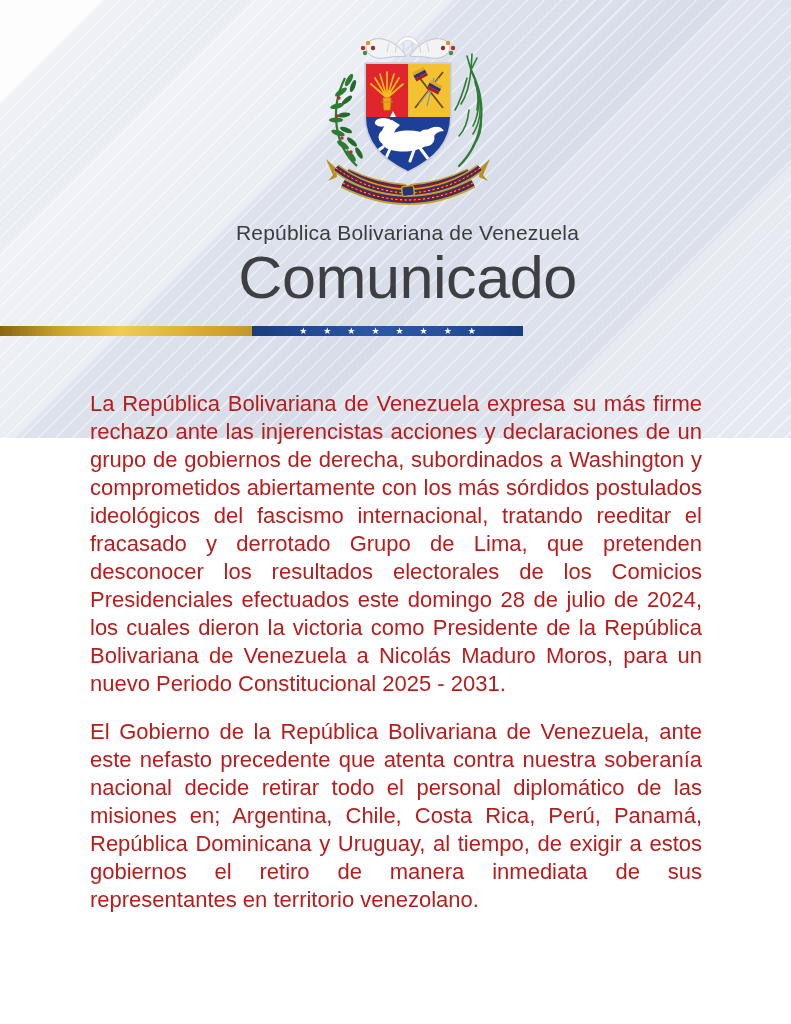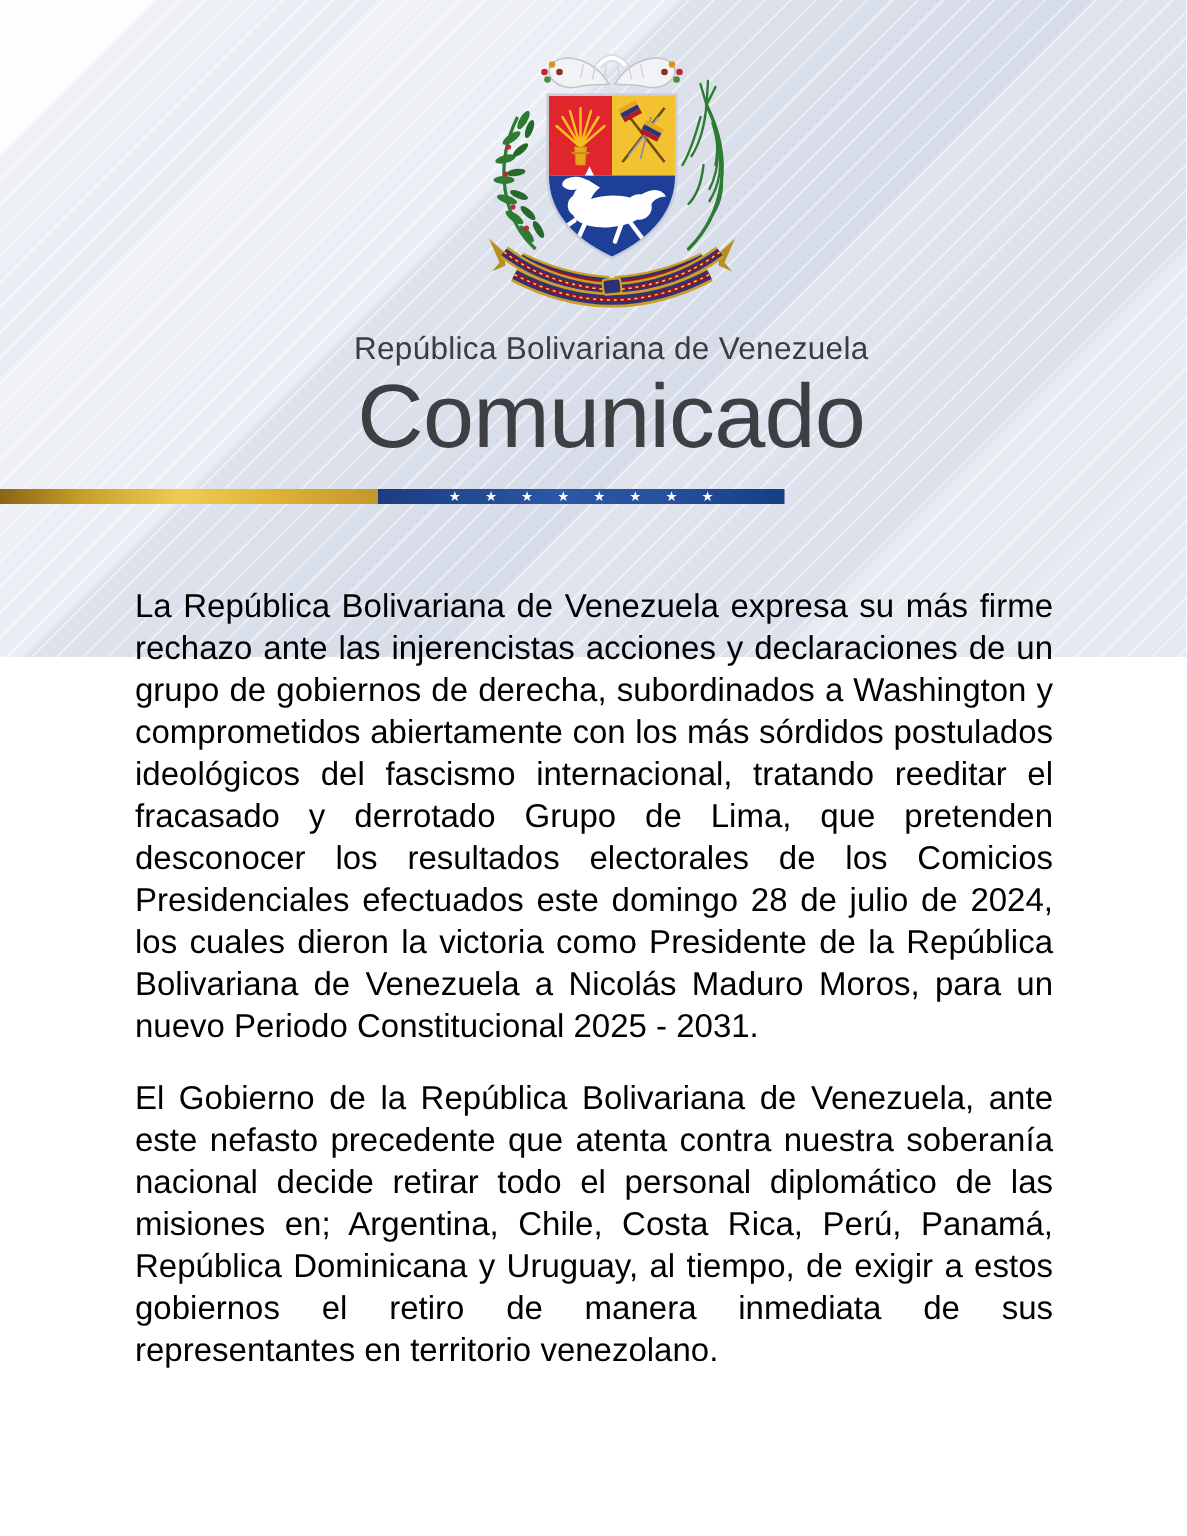--- a/index.html
+++ b/index.html
@@ -48,21 +48,21 @@
   .stars{
     position:absolute;top:0;left:0;width:100%;height:10px;
     display:flex;align-items:center;justify-content:center;
     color:#ffffff;font-size:9px;line-height:10px;letter-spacing:16px;
     text-indent:16px;white-space:nowrap;overflow:hidden;
   }
   
   .content{position:absolute;top:390px;left:90px;width:612px;}
   .content p{
     margin:0 0 20px 0;
-    font-size:22px;line-height:28px;color:#000000;
+    font-size:22px;line-height:28px;color:#b91c1c;
     text-align:justify;
   }
 </style>
 </head>
 <body>
 
 <div class="page">
 
   <div class="header">
 

